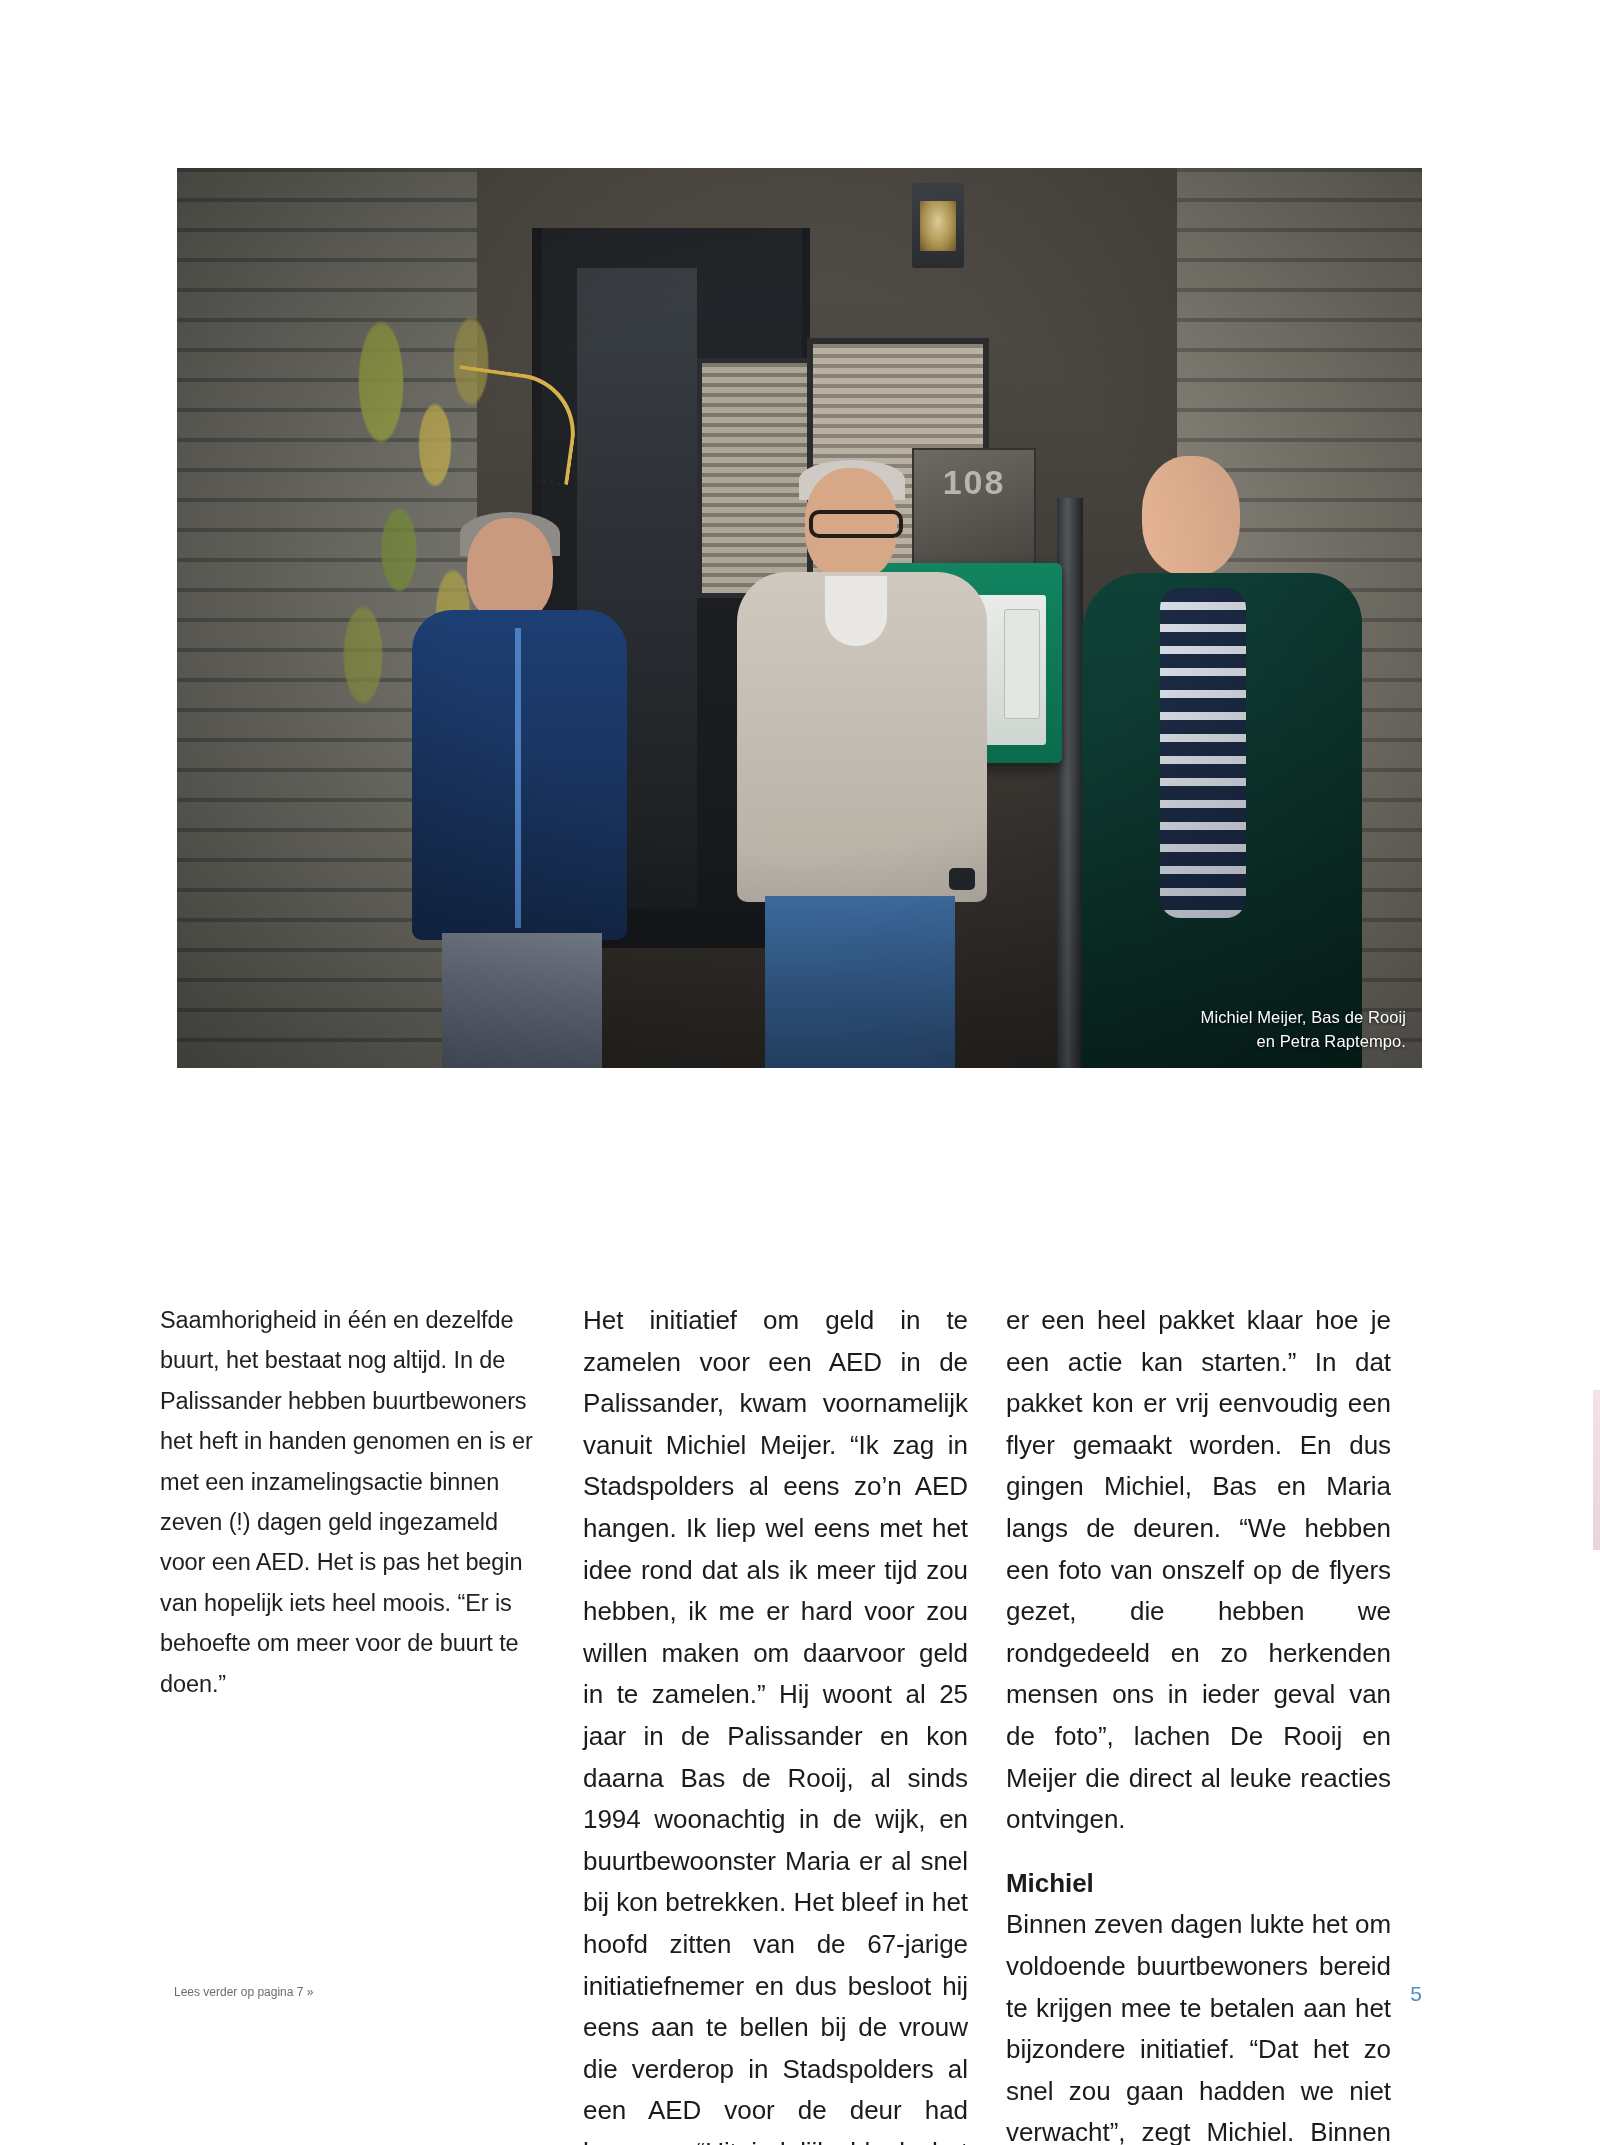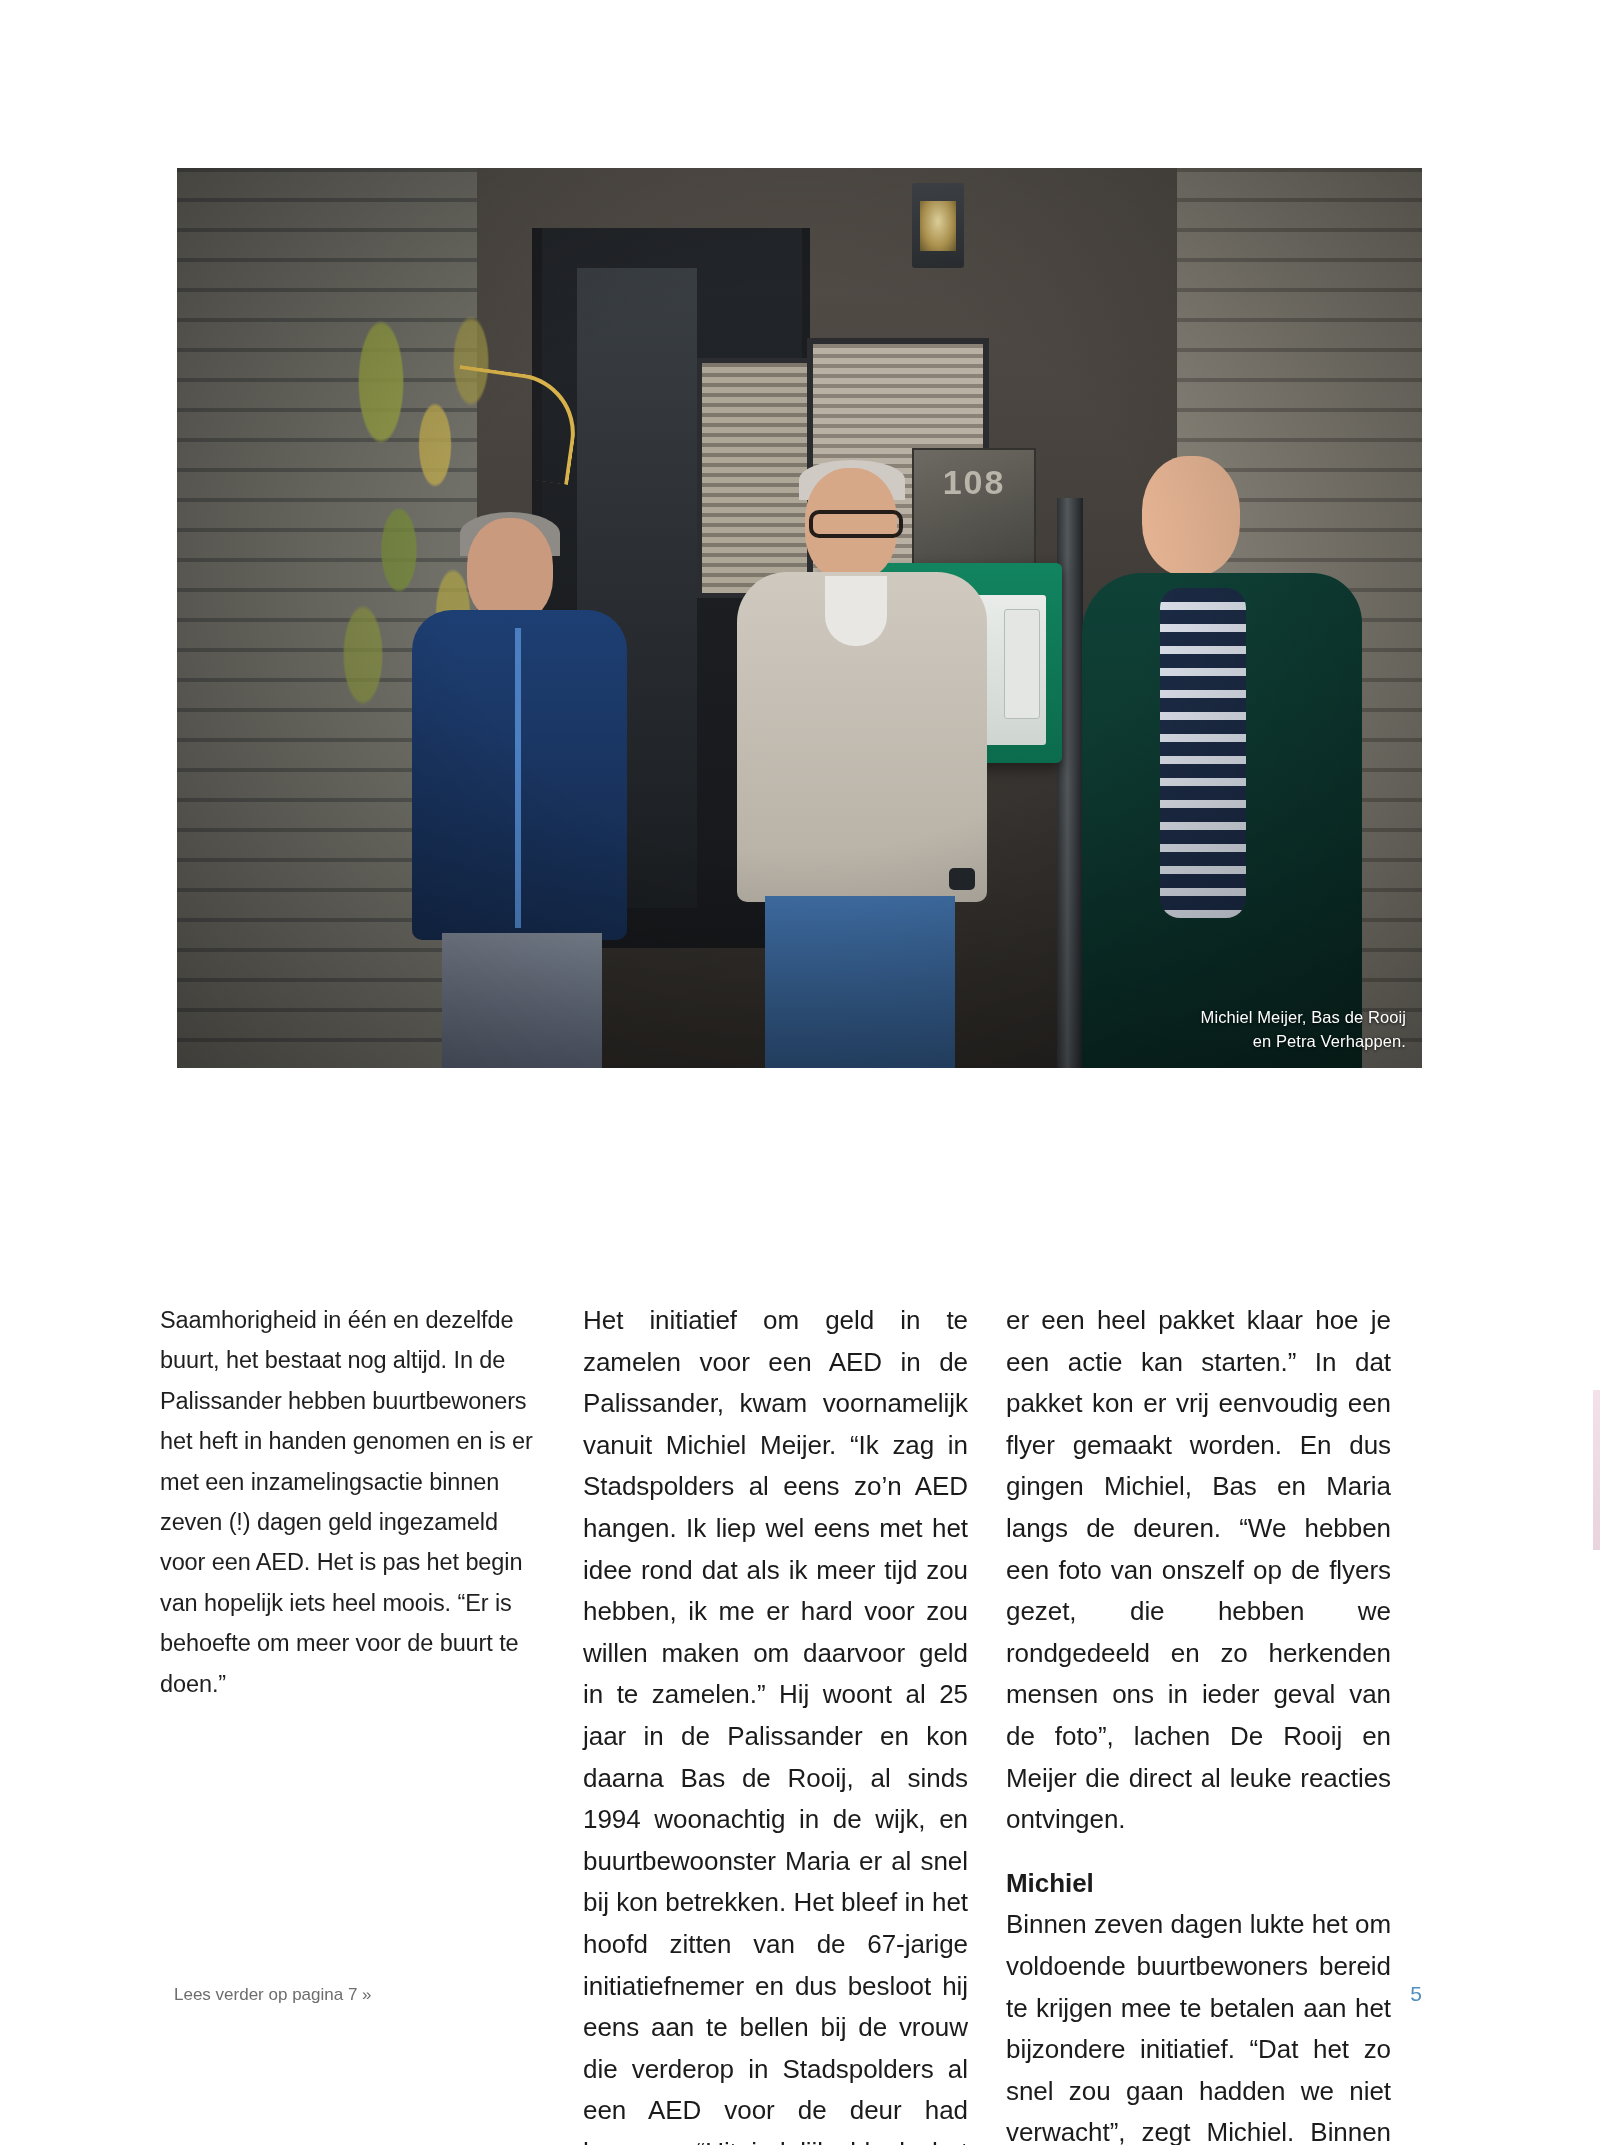--- a/index.html
+++ b/index.html
@@ -310,21 +310,21 @@
     font-weight: 700;
     margin-top: 22px;
     display: block;
   }
 
   
   .footer-note {
     position: absolute;
     left: 174px;
     top: 1985px;
-    font-size: 17px;
+    font-size: 12px;
     color: #6d6d6d;
   }
   .page-number {
     position: absolute;
     right: 178px;
     top: 1982px;
     font-size: 21px;
     color: #4f8fbf;
     font-weight: 400;
   }
@@ -388,21 +388,21 @@
         <div class="head"></div>
         <div class="body"></div>
         <div class="scarf"></div>
       </div>
 
       <div class="photo-vignette"></div>
     </div>
 
     <div class="caption">
       <div>Michiel Meijer, Bas de Rooij</div>
-      <div>en Petra Verhappen.</div>
+      <div>en Petra Raptempo.</div>
     </div>
   </div>
 
 
   <div class="columns">
     <div class="col lead">Saamhorigheid in één en dezelfde buurt, het bestaat nog altijd. In de Palissander hebben buurtbewoners het heft in handen genomen en is er met een inzamelingsactie binnen zeven (!) dagen geld ingezameld voor een AED. Het is pas het begin van hopelijk iets heel moois. “Er is behoefte om meer voor de buurt te doen.”</div>
     <div class="col body">
       <p>Het initiatief om geld in te zamelen voor een AED in de Palissander, kwam voornamelijk vanuit Michiel Meijer. “Ik zag in Stadspolders al eens zo’n AED hangen. Ik liep wel eens met het idee rond dat als ik meer tijd zou hebben, ik me er hard voor zou willen maken om daarvoor geld in te zamelen.” Hij woont al 25 jaar in de Palissander en kon daarna Bas de Rooij, al sinds 1994 woonachtig in de wijk, en buurtbewoonster Maria er al snel bij kon betrekken. Het bleef in het hoofd zitten van de 67-jarige initiatiefnemer en dus besloot hij eens aan te bellen bij de vrouw die verderop in Stadspolders al een AED voor de deur had hangen. “Uiteindelijk bleek het heel makkelijk om het op te kunnen zetten. Je meldt je aan bij de Hartstichting en dan ligt</p>
     </div>
     <div class="col body">

